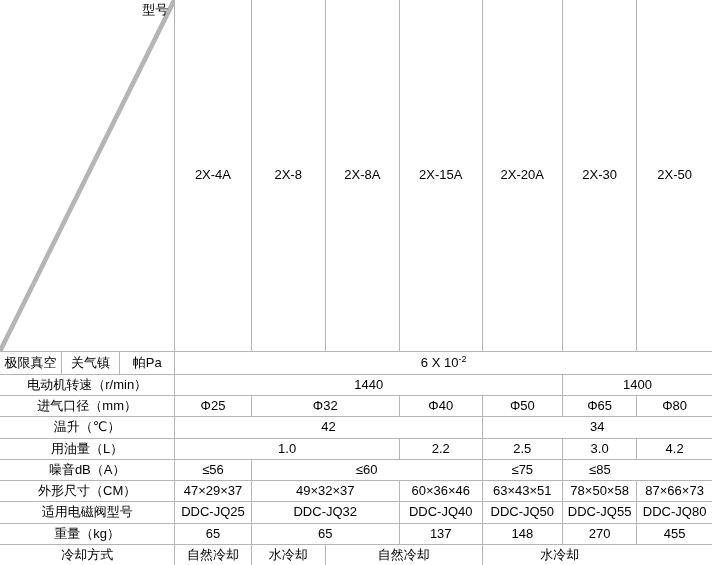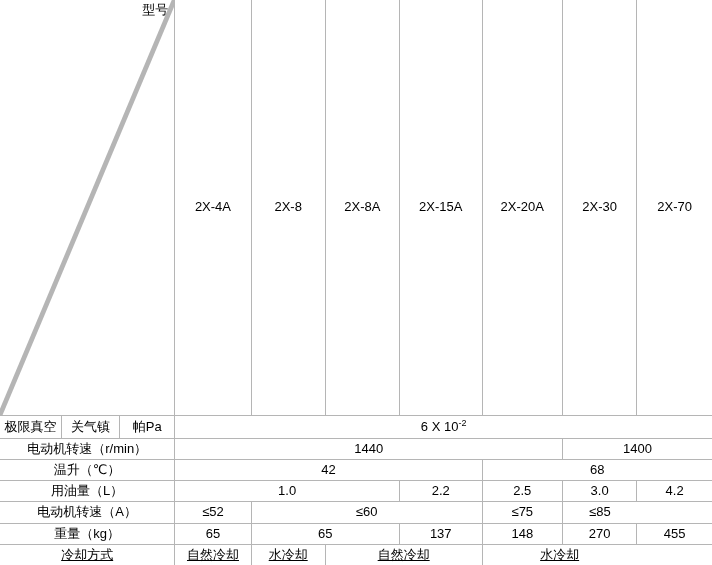--- a/index.html
+++ b/index.html
@@ -23,21 +23,21 @@
   #spec-table td {
     border: 1px solid #b5b5b5;
     text-align: center;
     vertical-align: middle;
     font-size: 13px;
     padding: 2px 1px;
     line-height: 1.25;
     white-space: nowrap;
   }
   #spec-table tr:first-child td { border-top: none; }
-  #spec-table tr:last-child td { border-bottom: none; text-decoration: underline; }
+  #spec-table tr:last-child td { border-bottom: none; }
   #spec-table td:first-child { border-left: none; }
   #spec-table td:last-child { border-right: none; }
 
   .label-cell {
     font-size: 13px;
   }
   .small-label {
     font-size: 12px;
   }
   
@@ -100,66 +100,93 @@
         </svg>
       </span>
       <span class="tr-text">型号</span>
     </td>
     <td>2X-4A</td>
     <td>2X-8</td>
     <td>2X-8A</td>
     <td>2X-15A</td>
     <td>2X-20A</td>
     <td>2X-30</td>
-    <td>2X-70</td>
+    <td>2X-50</td>
   </tr>
 
 
   <tr>
     <td class="tiny">极限真空</td>
     <td class="small-label">关气镇</td>
     <td class="small-label">帕Pa</td>
     <td colspan="7">
       <span>6 X 10</span><span class="sup">-2</span>
     </td>
   </tr>
 
 
   <tr>
     <td colspan="3" class="label-cell">电动机转速（r/min）</td>
     <td colspan="5">1440</td>
     <td colspan="2">1400</td>
   </tr>
 
 
+  <tr>
+    <td colspan="3" class="label-cell">进气口径（mm）</td>
+    <td>Φ25</td>
+    <td colspan="2">Φ32</td>
+    <td>Φ40</td>
+    <td>Φ50</td>
+    <td>Φ65</td>
+    <td>Φ80</td>
+  </tr>
 
   <tr>
     <td colspan="3" class="label-cell">温升（℃）</td>
     <td colspan="4">42</td>
-    <td colspan="3">68</td>
+    <td colspan="3">34</td>
   </tr>
 
   <tr>
     <td colspan="3" class="label-cell">用油量（L）</td>
     <td colspan="3">1.0</td>
     <td>2.2</td>
     <td>2.5</td>
     <td>3.0</td>
     <td>4.2</td>
   </tr>
 
   <tr>
-    <td colspan="3" class="label-cell">电动机转速（A）</td>
-    <td>≤52</td>
+    <td colspan="3" class="label-cell">噪音dB（A）</td>
+    <td>≤56</td>
     <td colspan="3">≤60</td>
     <td>≤75</td>
     <td>≤85</td>
   </tr>
 
-
+  <tr>
+    <td colspan="3" class="label-cell">外形尺寸（CM）</td>
+    <td class="narrow">47×29×37</td>
+    <td colspan="2" class="narrow">49×32×37</td>
+    <td class="narrow">60×36×46</td>
+    <td class="narrow">63×43×51</td>
+    <td class="narrow">78×50×58</td>
+    <td class="narrow">87×66×73</td>
+  </tr>
+
+  <tr>
+    <td colspan="3" class="label-cell">适用电磁阀型号</td>
+    <td class="narrow">DDC-JQ25</td>
+    <td colspan="2" class="narrow">DDC-JQ32</td>
+    <td class="narrow">DDC-JQ40</td>
+    <td class="narrow">DDC-JQ50</td>
+    <td class="narrow">DDC-JQ55</td>
+    <td class="narrow">DDC-JQ80</td>
+  </tr>
 
   <tr>
     <td colspan="3" class="label-cell">重量（kg）</td>
     <td>65</td>
     <td colspan="2">65</td>
     <td>137</td>
     <td>148</td>
     <td>270</td>
     <td>455</td>
   </tr>

